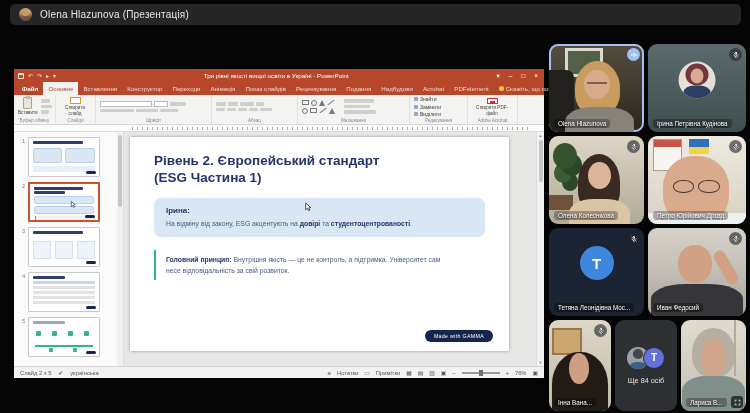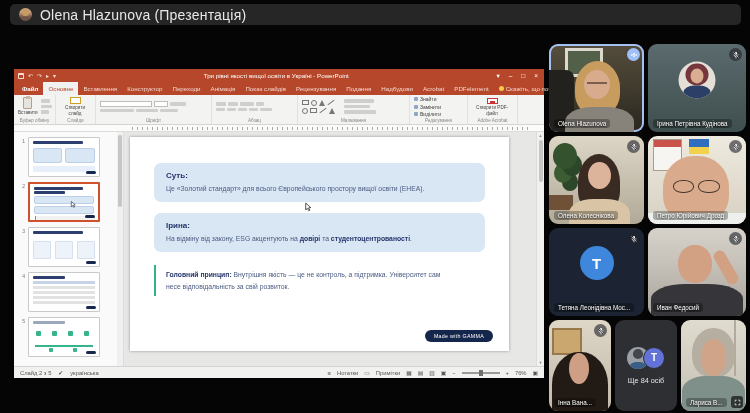--- a/index.html
+++ b/index.html
@@ -7,21 +7,21 @@
               font-family:"Liberation Sans", sans-serif; }
   .stage { position:relative; width:750px; height:413px; background:#050505; }
 
   
   .presenter-bar { position:absolute; left:10px; top:4px; width:731px; height:21px;
     background:#262626; border-radius:5px; display:flex; align-items:center; gap:8px; padding-left:9px; }
   .presenter-avatar { width:13px; height:13px; border-radius:50%; overflow:hidden;
     background:linear-gradient(180deg,#caa087 30%,#6f5446 70%); position:relative; }
   .presenter-avatar::before { content:""; position:absolute; left:25%; top:8%; width:50%; height:55%;
     background:#c79c5e; border-radius:50%; }
-  .presenter-label { font-size:14px; color:#e7e7e7; letter-spacing:.2px; }
+  .presenter-label { font-size:10px; color:#e7e7e7; letter-spacing:.2px; }
 
   
   .ppt { position:absolute; left:14px; top:69px; width:530px; height:309px; background:#f1f1f1;
          display:flex; flex-direction:column; box-shadow:0 0 4px rgba(0,0,0,.6); }
   .ppt-titlebar { height:13px; background:#b7472a; display:flex; align-items:center; padding:0 4px; flex:none; }
   .qat { display:flex; gap:4px; color:#f5ddd4; font-size:6px; align-items:center; }
   .qat-save { width:6px; height:6px; background:#f5ddd4; border-radius:1px; position:relative; }
   .qat-save::before { content:""; position:absolute; left:1px; top:2.5px; width:4px; height:3px; background:#b7472a; }
   .ppt-title { flex:1; text-align:center; color:#fff; font-size:6.2px; white-space:nowrap; overflow:hidden; }
   .win-controls { display:flex; gap:9px; color:#fff; font-size:6.5px; padding-right:2px; align-items:center; }
@@ -455,25 +455,25 @@
           </div>
         </div>
 
         <div class="panel-scroll">
             <div class="pthumb"></div>
           </div>
       </div>
 
       <div class="slide-area">
         <div class="slide">
-
-          <div class="card">
-            <div class="card-label">Суть:</div>
-            <div class="card-text">Це «Золотий стандарт» для всього Європейського простору вищої освіти (EHEA).</div>
-          </div>
+          <div class="slide-title">
+            <div>Рівень 2. Європейський стандарт</div>
+            <div>(ESG Частина 1)</div>
+          </div>
+
 
           <div class="card">
             <div class="card-label">Ірина:</div>
             <div class="card-text"><span>На відміну від закону, ESG акцентують на </span><b>довірі</b><span> та </span><b>студентоцентрованості</b><span>.</span></div>
           </div>
 
           <div class="principle"><b>Головний принцип:</b><span> Внутрішня якість — це не контроль, а підтримка. Університет сам несе відповідальність за свій розвиток.</span></div>
 
           <div class="gamma-badge">Made with GAMMA</div>
 

